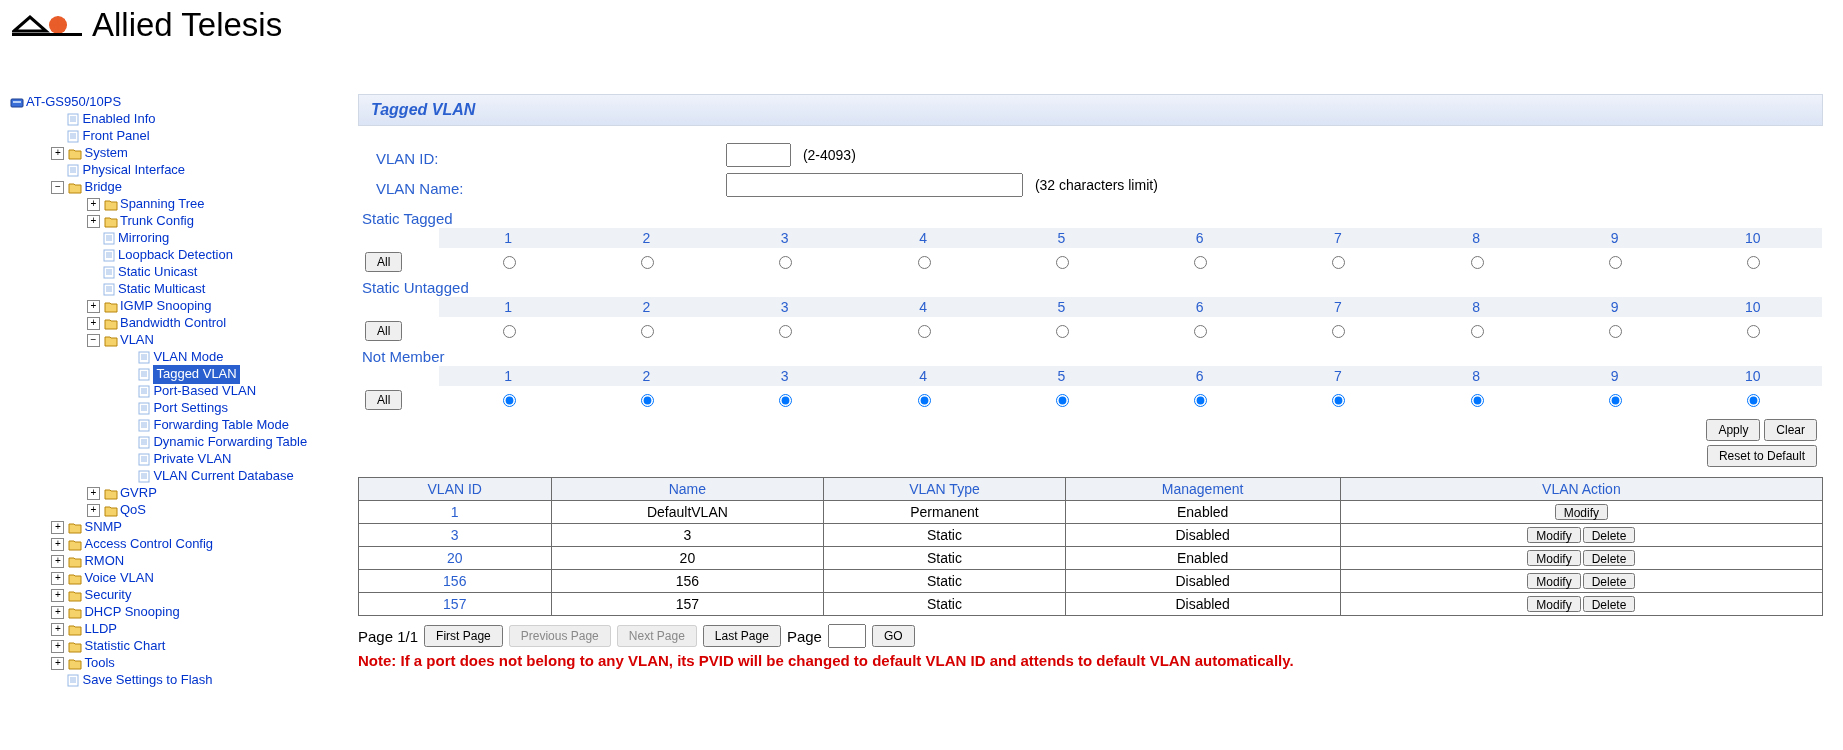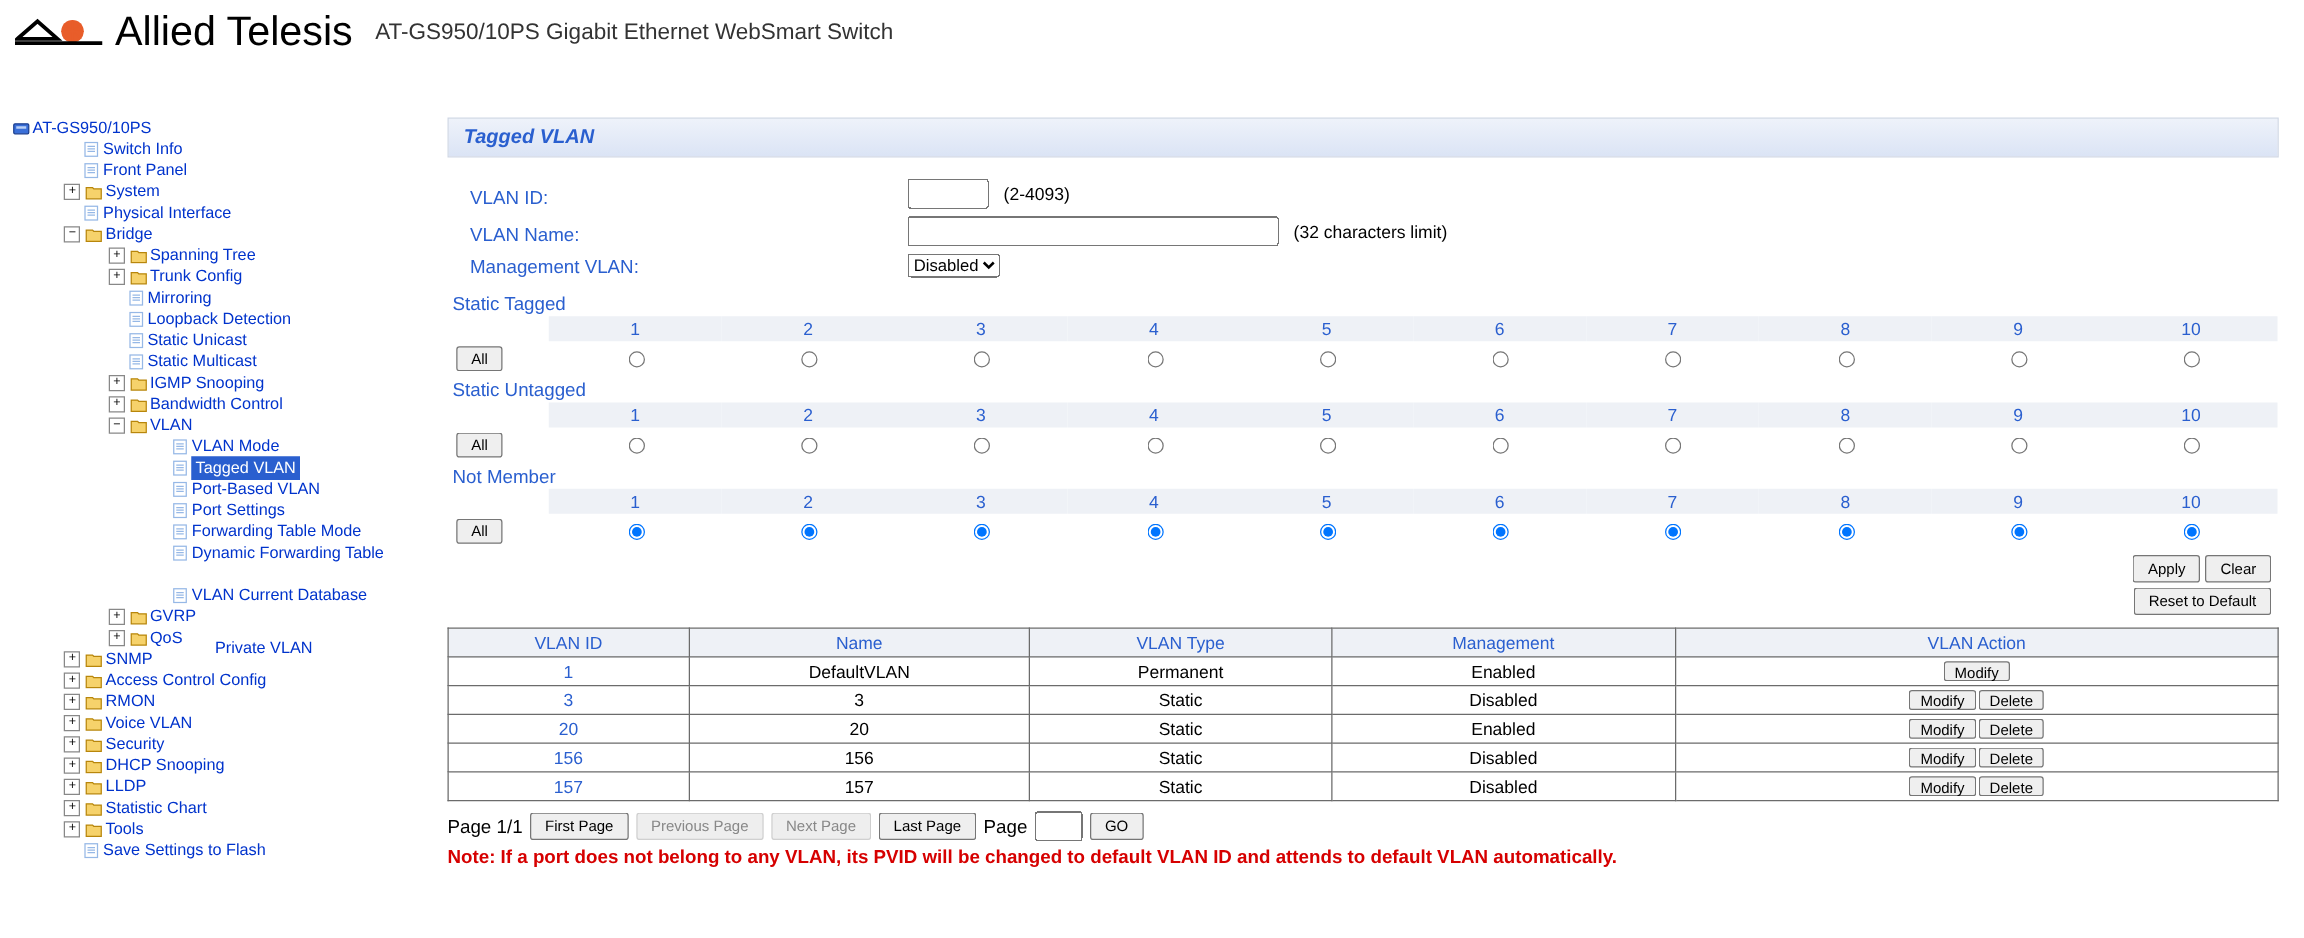--- a/index.html
+++ b/index.html
@@ -219,21 +219,20 @@
 <div class="header">
   <div class="logo">
     <svg class="logo-mark" viewBox="0 0 70 24">
       <path d="M2 18 L18 4 L34 18 Z" fill="none" stroke="#000" stroke-width="3"></path>
       <circle cx="46" cy="12" r="9" fill="#e85d2a"></circle>
       <path d="M37 12 H55 M46 3 V21 M39 6 L53 18 M53 6 L39 18" stroke="#e85d2a" stroke-width="1"></path>
       <rect x="0" y="20" width="70" height="3" fill="#000"></rect>
     </svg>
     <span class="logo-text">Allied Telesis</span>
   </div>
-  <span class="product-name">AT-GS950/10PS Gigabit Ethernet WebSmart Switch</span>
 </div>
 
 <div class="main">
   <div class="sidebar">
     <div id="tree-root">
         <div class="tree-row">
           <svg class="root-icon" viewBox="0 0 14 13">
             <rect x="1" y="3" width="12" height="8" rx="1" fill="#3a6fd8" stroke="#1c3f8f"></rect>
             <rect x="3" y="5" width="8" height="2" fill="#b9d0f6"></rect>
           </svg> 
@@ -241,21 +240,21 @@
         </div>
         <div class="tree-row" style="padding: 0px; margin-left: 22px;">
           <span class="conn">&nbsp;&nbsp;&nbsp;</span>
           <span class="expander none"></span>
           <svg class="page-icon" viewBox="0 0 14 13">
             <rect x="2" y="1" width="10" height="11" fill="#fff" stroke="#96b8e6"></rect>
             <line x1="4" y1="4" x2="10" y2="4" stroke="#96b8e6"></line>
             <line x1="4" y1="6" x2="10" y2="6" stroke="#96b8e6"></line>
             <line x1="4" y1="8" x2="10" y2="8" stroke="#96b8e6"></line>
           </svg> 
-          <span class="tree-link ">Switch Info</span>
+          <span class="tree-link ">Enabled Info</span>
         </div>
         <div class="tree-row" style="padding: 0px; margin-left: 22px;">
           <span class="conn">&nbsp;&nbsp;&nbsp;</span>
           <span class="expander none"></span>
           <svg class="page-icon" viewBox="0 0 14 13">
             <rect x="2" y="1" width="10" height="11" fill="#fff" stroke="#96b8e6"></rect>
             <line x1="4" y1="4" x2="10" y2="4" stroke="#96b8e6"></line>
             <line x1="4" y1="6" x2="10" y2="6" stroke="#96b8e6"></line>
             <line x1="4" y1="8" x2="10" y2="8" stroke="#96b8e6"></line>
           </svg> 
@@ -452,21 +451,21 @@
           <span class="conn">&nbsp;&nbsp;&nbsp;</span>
           <span class="expander none"></span>
           <svg class="page-icon" viewBox="0 0 14 13">
             <rect x="2" y="1" width="10" height="11" fill="#fff" stroke="#96b8e6"></rect>
             <line x1="4" y1="4" x2="10" y2="4" stroke="#96b8e6"></line>
             <line x1="4" y1="6" x2="10" y2="6" stroke="#96b8e6"></line>
             <line x1="4" y1="8" x2="10" y2="8" stroke="#96b8e6"></line>
           </svg> 
           <span class="tree-link ">Dynamic Forwarding Table</span>
         </div>
-        <div class="tree-row" style="padding: 0px; margin-left: 54px; flex-direction: column;">
+        <div class="tree-row" style="padding: 0px; margin-left: 54px;">
           <span class="conn">&nbsp;&nbsp;&nbsp;</span>
           <span class="conn">&nbsp;&nbsp;&nbsp;</span>
           <span class="conn">&nbsp;&nbsp;&nbsp;</span>
           <span class="expander none"></span>
           <svg class="page-icon" viewBox="0 0 14 13">
             <rect x="2" y="1" width="10" height="11" fill="#fff" stroke="#96b8e6"></rect>
             <line x1="4" y1="4" x2="10" y2="4" stroke="#96b8e6"></line>
             <line x1="4" y1="6" x2="10" y2="6" stroke="#96b8e6"></line>
             <line x1="4" y1="8" x2="10" y2="8" stroke="#96b8e6"></line>
           </svg> 
@@ -598,28 +597,20 @@
         <div class="form-ctrl">
           <input type="text" size="5" style="">
           <span class="hint">(2-4093)</span>
         </div>
       </div>
       <div class="form-row">
         <div class="form-label">VLAN Name:</div>
         <div class="form-ctrl">
           <input type="text" size="34" style="">
           <span class="hint">(32 characters limit)</span>
-        </div>
-      </div>
-      <div class="form-row">
-        <div class="form-label">Management VLAN:</div>
-        <div class="form-ctrl">
-          <select>
-            <option>Disabled</option>
-          </select>
         </div>
       </div>
     </div>
 
     <div id="port-sections">
         <div class="section-label">Static Tagged</div>
         <div class="port-strip">
           <div class="first"></div>
           <div class="head">1</div>
           <div class="head">2</div>

